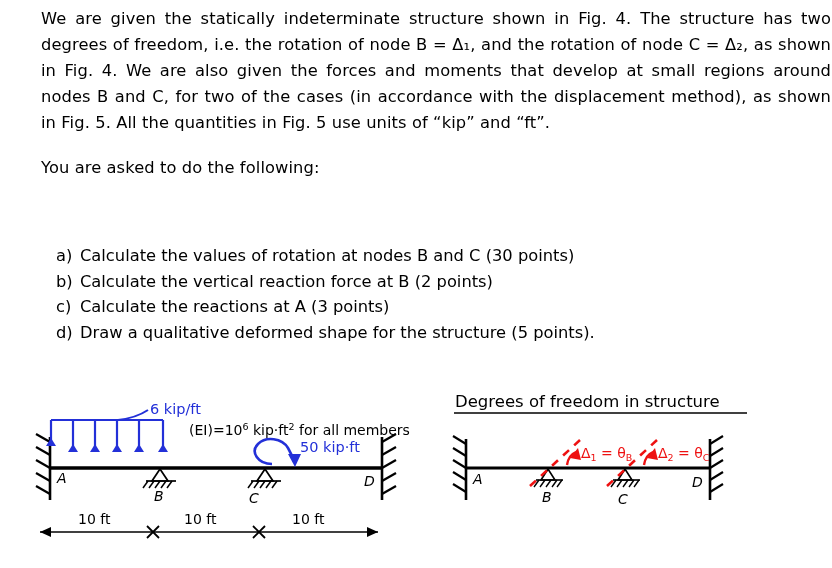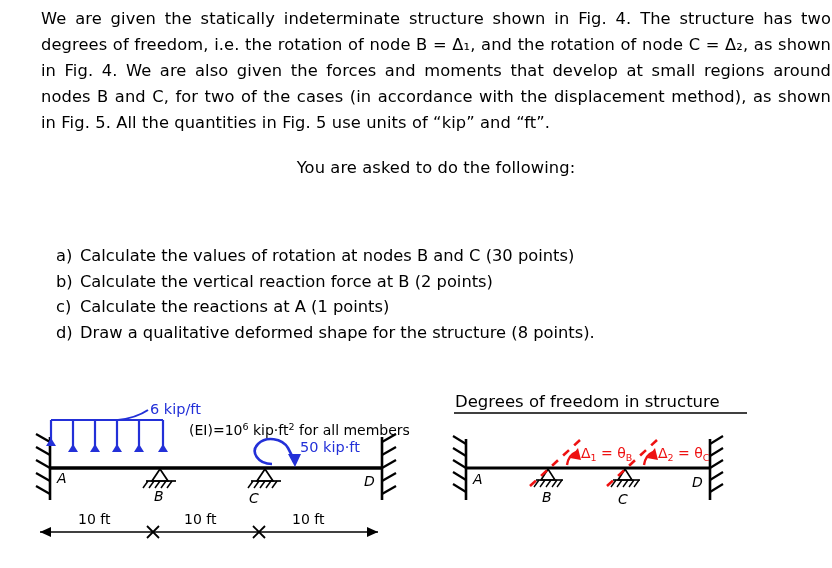--- a/index.html
+++ b/index.html
@@ -27,21 +27,21 @@
   .para {
     font-size: 16.3px;
     line-height: 26px;
     text-align: justify;
     text-justify: inter-word;
     letter-spacing: 0.1px;
   }
   #para-intro { width: 790px; }
   #para-lead {
     margin-top: 19px;
-    text-align: center;
+    text-align: left;
   }
 
   
   #task-list {
     position: absolute;
     left: 56px;
     top: 243px;
     width: 730px;
   }
   .task-row {
@@ -113,25 +113,25 @@
   <div class="task-row">
     <span class="task-marker">a)</span>
     <span class="task-text">Calculate the values of rotation at nodes B and C (30 points)</span>
   </div>
   <div class="task-row">
     <span class="task-marker">b)</span>
     <span class="task-text">Calculate the vertical reaction force at B (2 points)</span>
   </div>
   <div class="task-row">
     <span class="task-marker">c)</span>
-    <span class="task-text">Calculate the reactions at A (1 points)</span>
+    <span class="task-text">Calculate the reactions at A (3 points)</span>
   </div>
   <div class="task-row">
     <span class="task-marker">d)</span>
-    <span class="task-text">Draw a qualitative deformed shape for the structure (8 points).</span>
+    <span class="task-text">Draw a qualitative deformed shape for the structure (5 points).</span>
   </div>
 </div>
 
 <div id="figures">
 
   <svg id="fig-left" class="fig-svg" viewBox="0 0 450 186" width="450" height="186">
 
     <line x1="50" y1="86" x2="382" y2="86" stroke="#000" stroke-width="3.4"></line>
 
     <g>

